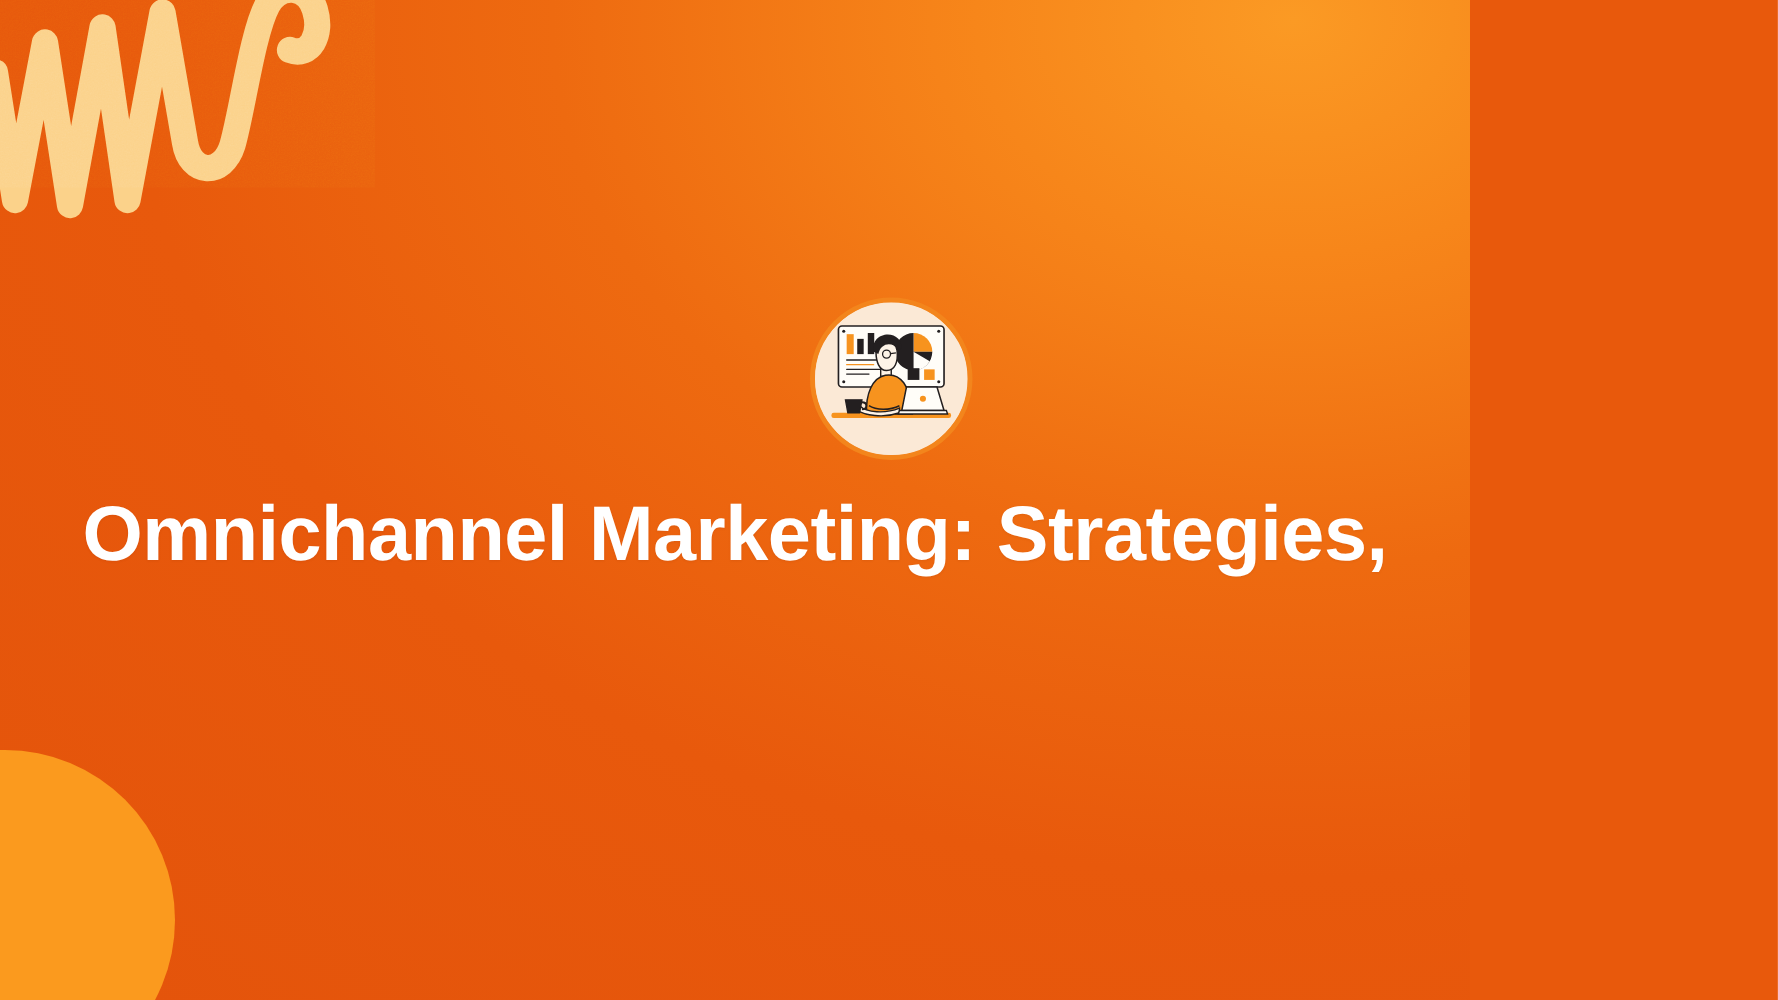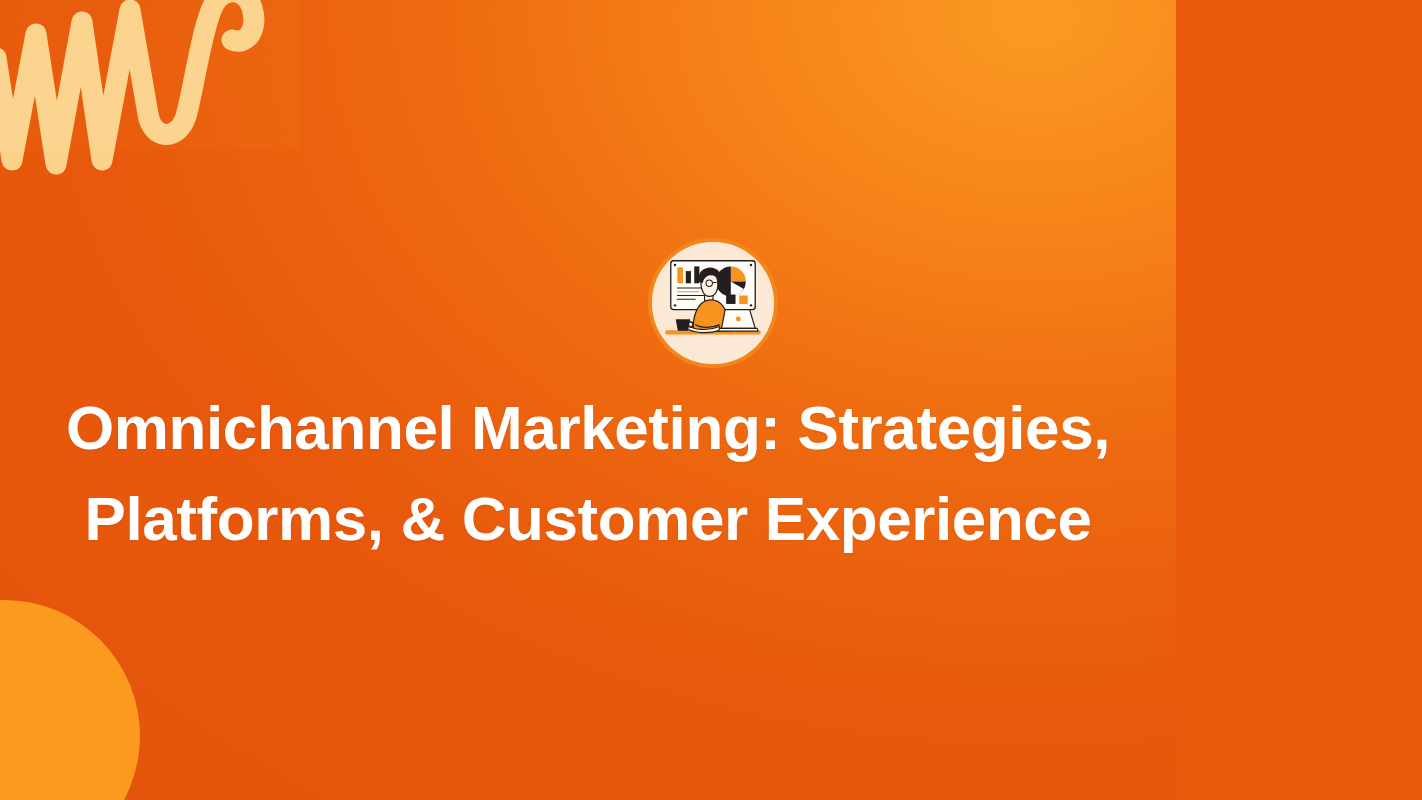--- a/index.html
+++ b/index.html
@@ -174,21 +174,20 @@
         <g>
           <path d="M 26 83 L 40 83 L 38 94 L 28 94 Z" fill="#231F20" stroke="#231F20" stroke-width="1.2"></path>
           <path d="M 40 85 C 45 85, 45 91, 40 91" fill="none" stroke="#231F20" stroke-width="1.6"></path>
         </g>
       </g>
     </svg>
   </div>
 
   <h1 id="headline">
     <span class="line">Omnichannel Marketing: Strategies,</span>
-    <span class="line">Platforms, &amp; Customer Experience</span>
   </h1>
 
   <svg id="noise">
     <filter id="grainFilter">
       <feTurbulence type="fractalNoise" baseFrequency="0.9" numOctaves="3" stitchTiles="stitch"></feTurbulence>
       <feColorMatrix type="saturate" values="0"></feColorMatrix>
     </filter>
     <rect width="100%" height="100%" filter="url(#grainFilter)"></rect>
   </svg>
 

